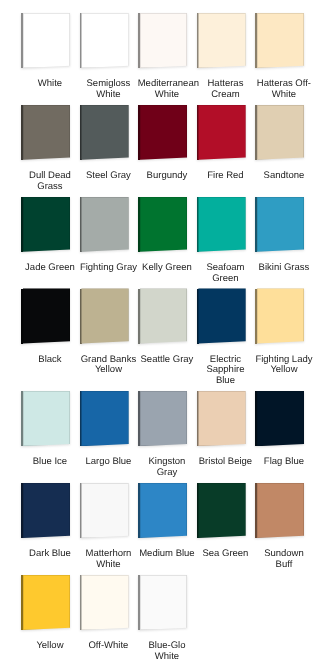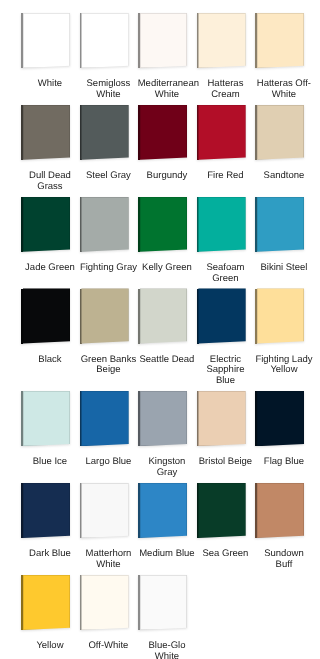--- a/index.html
+++ b/index.html
@@ -118,42 +118,42 @@
     <span class="edge" style="background: rgb(2, 96, 86);"></span>
     <span class="face" style="background: rgb(3, 175, 157);"></span>
    </div>
    <div class="lbl">Seafoam Green</div>
   </div>
   <div class="cell">
    <div class="chip">
     <span class="edge" style="background: rgb(26, 86, 107);"></span>
     <span class="face" style="background: rgb(47, 157, 195);"></span>
    </div>
-   <div class="lbl">Bikini Steel</div>
+   <div class="lbl">Bikini Grass</div>
   </div>
   <div class="cell">
    <div class="chip">
     <span class="edge" style="background: rgb(4, 5, 6);"></span>
     <span class="face" style="background: rgb(8, 9, 11);"></span>
    </div>
    <div class="lbl">Black</div>
   </div>
   <div class="cell">
    <div class="chip">
     <span class="edge" style="background: rgb(104, 98, 80);"></span>
     <span class="face" style="background: rgb(189, 178, 145);"></span>
    </div>
-   <div class="lbl">Green Banks Beige</div>
+   <div class="lbl">Grand Banks Yellow</div>
   </div>
   <div class="cell">
    <div class="chip">
     <span class="edge" style="background: rgb(116, 118, 112);"></span>
     <span class="face" style="background: rgb(210, 214, 203);"></span>
    </div>
-   <div class="lbl">Seattle Dead</div>
+   <div class="lbl">Seattle Gray</div>
   </div>
   <div class="cell">
    <div class="chip">
     <span class="edge" style="background: rgb(2, 30, 53);"></span>
     <span class="face" style="background: rgb(3, 55, 96);"></span>
    </div>
    <div class="lbl">Electric Sapphire Blue</div>
   </div>
   <div class="cell">
    <div class="chip">

